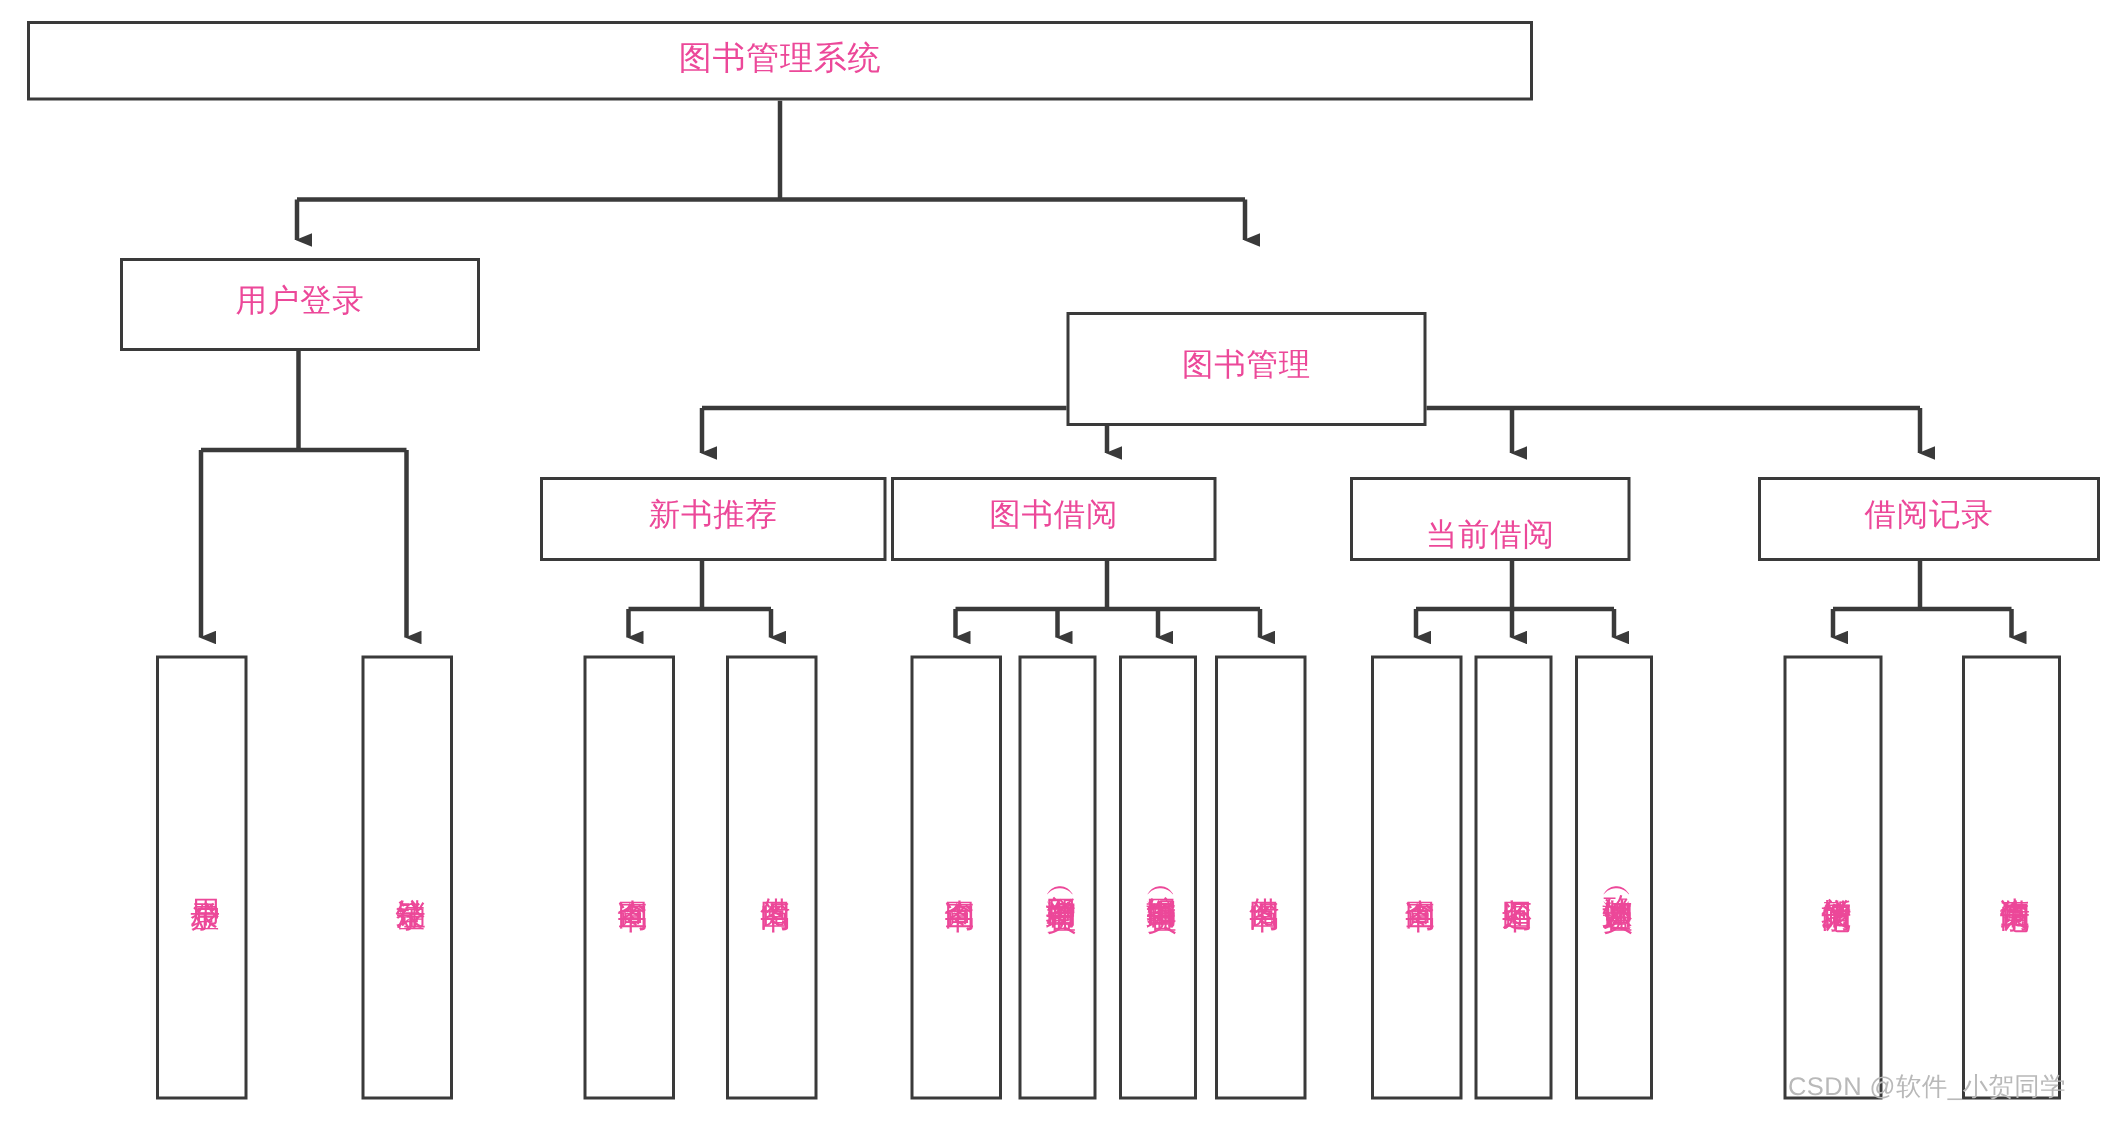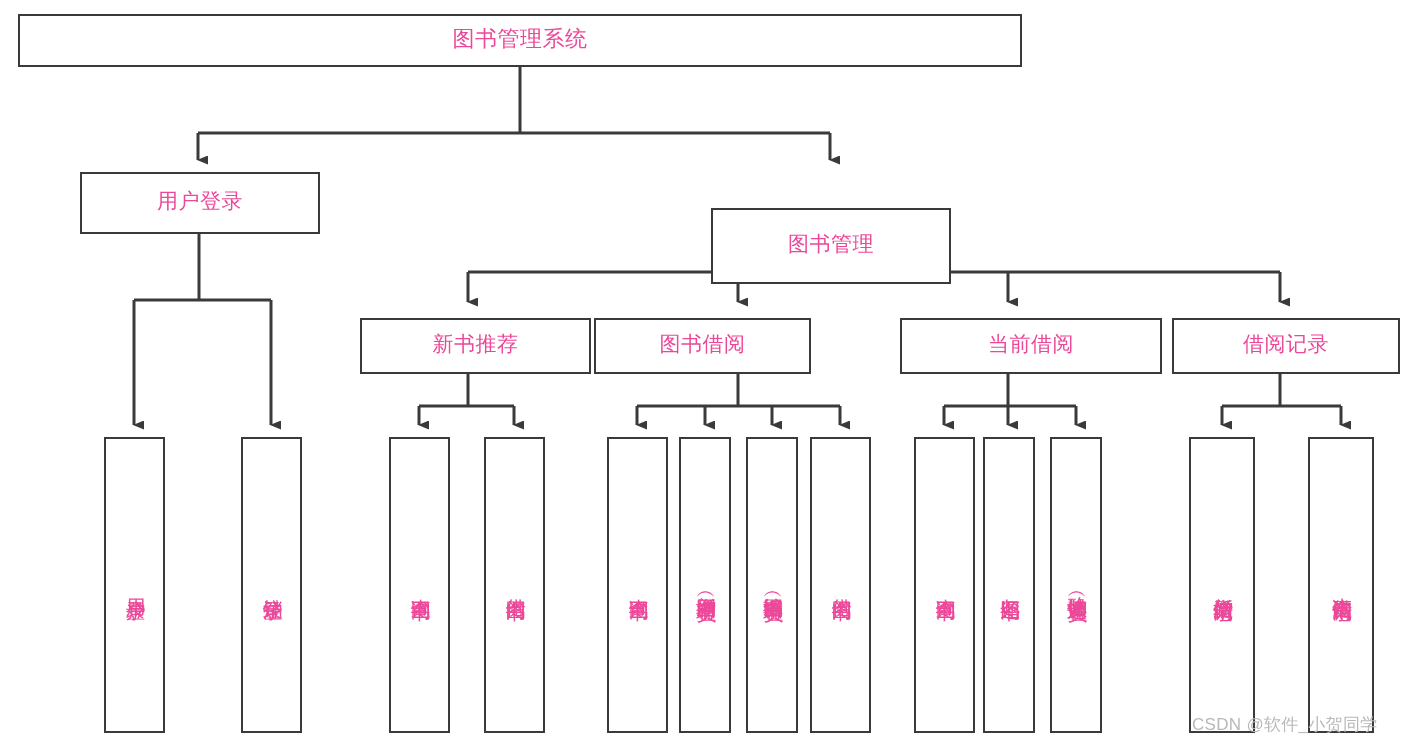--- a/index.html
+++ b/index.html
@@ -132,21 +132,21 @@
   <div class="node-box" style="left:711px; top:184px; width:240px; height:76px;margin-top:24px;">
     <span class="node-label">图书管理</span>
   </div>
 
   <div class="node-box" style="left:360px; top:318px; width:231px; height:56px;">
     <span class="node-label">新书推荐</span>
   </div>
   <div class="node-box" style="left:594px; top:318px; width:217px; height:56px;">
     <span class="node-label">图书借阅</span>
   </div>
-  <div class="node-box" style="left:900px; top:318px; width:262px; height:56px;">
+  <div class="node-box" style="left:900px; top:318px; width:187px; height:56px;align-items:flex-end;">
     <span class="node-label">当前借阅</span>
   </div>
   <div class="node-box" style="left:1172px; top:318px; width:228px; height:56px;">
     <span class="node-label">借阅记录</span>
   </div>
 
   <div class="node-box vertical" style="left:104px; top:437px; width:61px; height:296px;">
     <span class="node-label">用户登录</span>
   </div>
   <div class="node-box vertical" style="left:241px; top:437px; width:61px; height:296px;">

